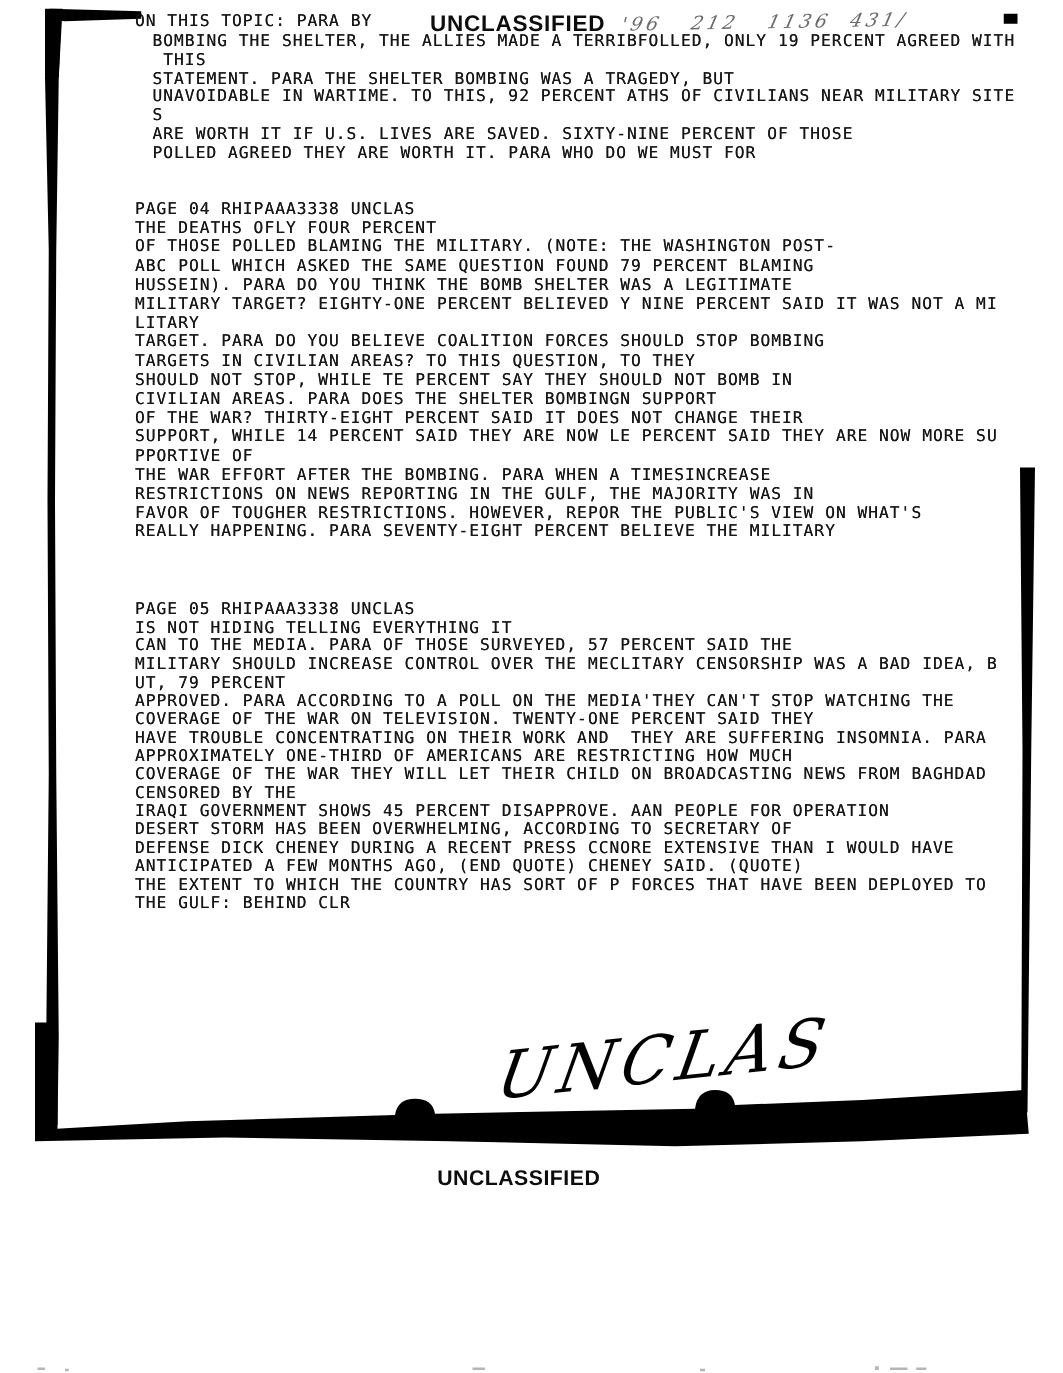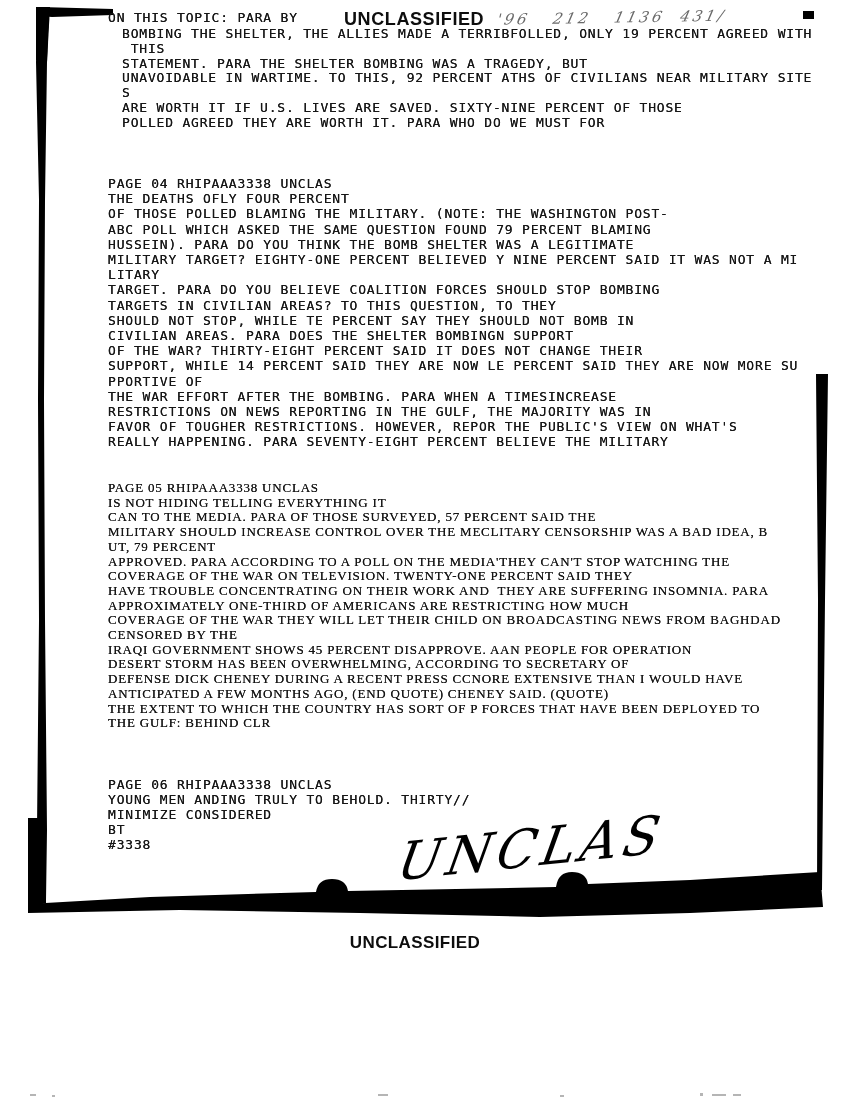--- a/index.html
+++ b/index.html
@@ -16,22 +16,22 @@
     left:108px;
     color:#161616;
     font-size:13px;
     letter-spacing:0.8px;
     white-space:pre;
     text-shadow:0 0 0.5px rgba(0,0,0,0.85);
     font-family:"DejaVu Sans Mono", monospace;
   }
   .hdr-left{top:10px;line-height:15px;}
   .block-intro{top:27px;line-height:14.8px;margin-left:14px;}
-  .block-p04{top:176px;line-height:15.2px;}
-  .block-p05{top:481px;line-height:14.7px;font-family:Liberation Serif, serif;}
+  .block-p04{top:160px;line-height:15.2px;}
+  .block-p05{top:481px;line-height:14.7px;}
   .block-p06{top:777px;line-height:15px;}
   .hdr-stamp{
     position:absolute;left:344px;top:9px;
     font-family:"Liberation Sans", sans-serif;
     font-weight:bold;font-size:18px;letter-spacing:0.6px;
     color:#0d0d0d;
   }
   .hdr-hand{
     position:absolute;left:498px;top:8px;width:300px;
     font-family:"DejaVu Serif", serif;
@@ -129,23 +129,18 @@
 HAVE TROUBLE CONCENTRATING ON THEIR WORK AND  THEY ARE SUFFERING INSOMNIA. PARA
 APPROXIMATELY ONE-THIRD OF AMERICANS ARE RESTRICTING HOW MUCH
 COVERAGE OF THE WAR THEY WILL LET THEIR CHILD ON BROADCASTING NEWS FROM BAGHDAD
 CENSORED BY THE
 IRAQI GOVERNMENT SHOWS 45 PERCENT DISAPPROVE. AAN PEOPLE FOR OPERATION
 DESERT STORM HAS BEEN OVERWHELMING, ACCORDING TO SECRETARY OF
 DEFENSE DICK CHENEY DURING A RECENT PRESS CCNORE EXTENSIVE THAN I WOULD HAVE
 ANTICIPATED A FEW MONTHS AGO, (END QUOTE) CHENEY SAID. (QUOTE)
 THE EXTENT TO WHICH THE COUNTRY HAS SORT OF P FORCES THAT HAVE BEEN DEPLOYED TO
 THE GULF: BEHIND CLR</div>
-  <div class="mono block-p06">PAGE 06 RHIPAAA3338 UNCLAS
-YOUNG MEN ANDING TRULY TO BEHOLD. THIRTY//
-MINIMIZE CONSIDERED
-BT
-#3338</div>
 
   <div class="hand-stamp">UNCLAS</div>
 
   <div class="footer-stamp">UNCLASSIFIED</div>
 
 </div>
 
 </body></html>

